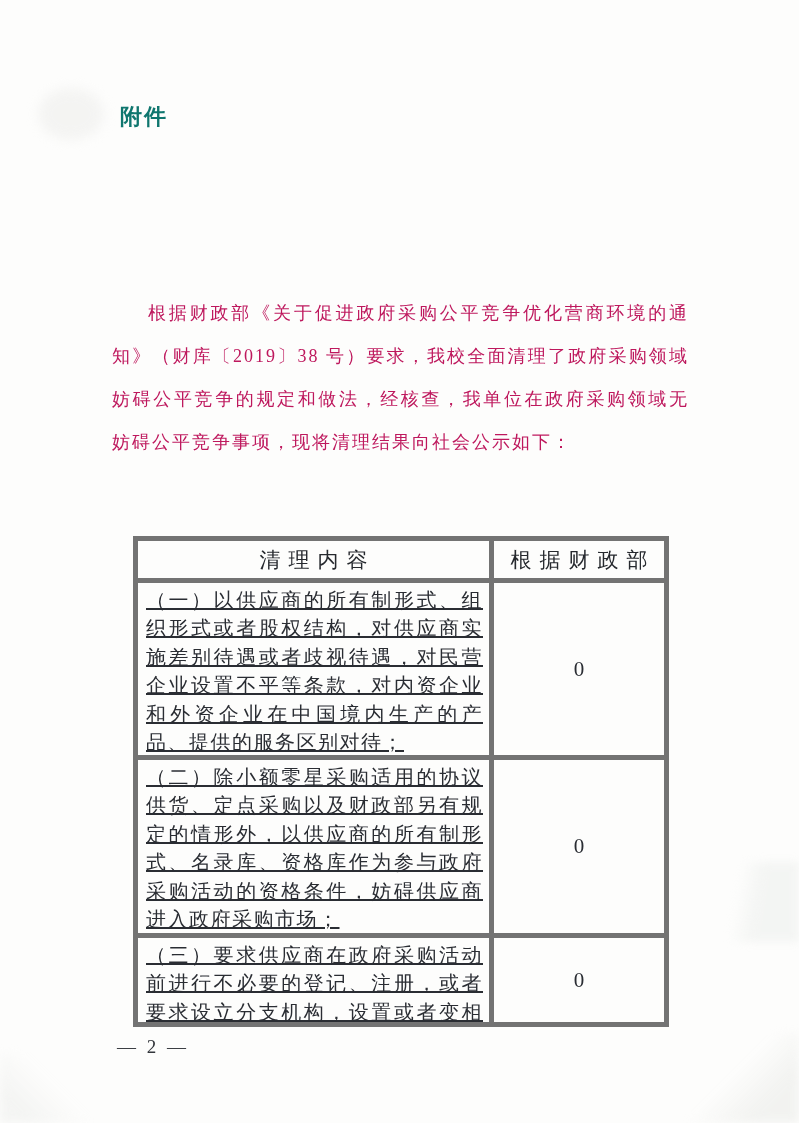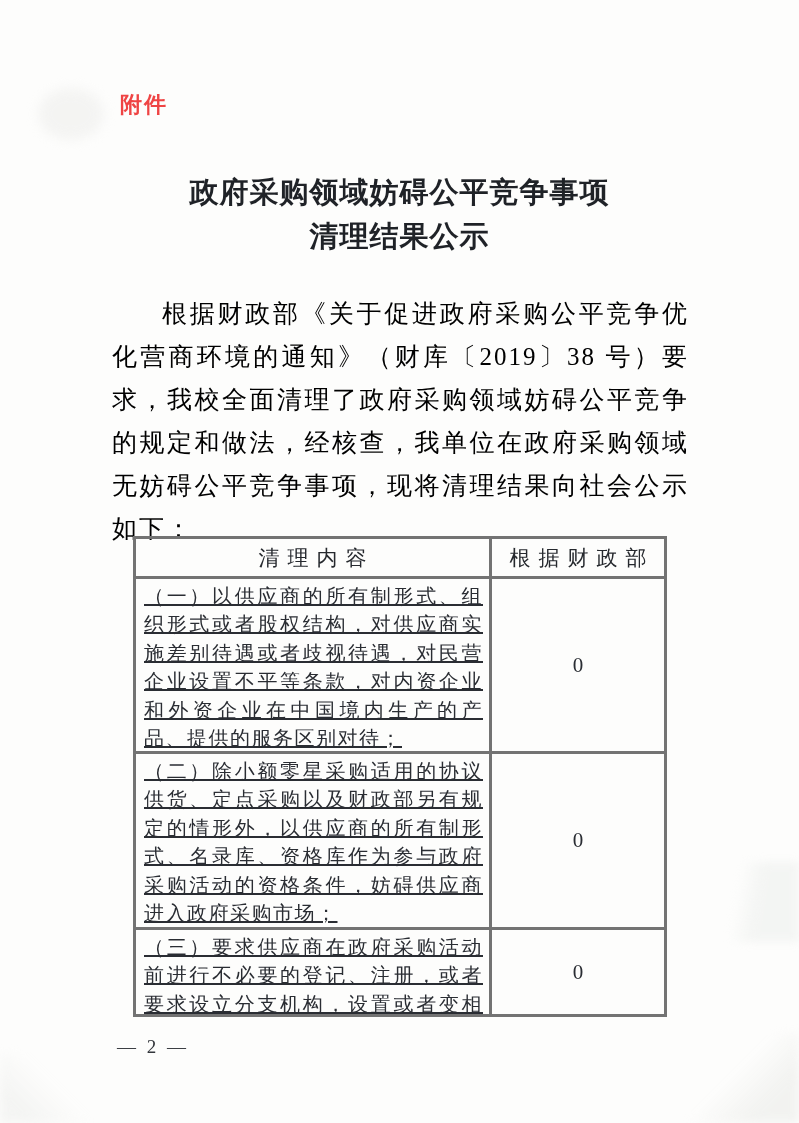--- a/index.html
+++ b/index.html
@@ -21,44 +21,44 @@
             background: linear-gradient(100deg, transparent 40%, #eef0ee 60%);
             filter: blur(4px); opacity: .6; }
   .art-br { right: 0; bottom: 0; width: 120px; height: 90px;
             background: linear-gradient(135deg, transparent 45%, #ebece9 75%);
             filter: blur(5px); opacity: .6; }
   .art-bl { left: 0; bottom: 0; width: 100px; height: 70px;
             background: linear-gradient(225deg, transparent 45%, #edeeec 80%);
             filter: blur(5px); opacity: .55; }
 
   .attachment-label {
-    position: absolute; left: 120px; top: 90px;
+    position: absolute; left: 120px; top: 102px;
     font-family: "Liberation Sans", "DejaVu Sans", sans-serif;
-    font-weight: 700; font-size: 22px; color: #ef4444; letter-spacing: 2px;
+    font-weight: 700; font-size: 22px; color: #0f766e; letter-spacing: 2px;
   }
 
   .doc-title {
     position: absolute; left: 0; top: 170px; width: 799px;
     text-align: center; font-weight: 700; font-size: 29px;
     line-height: 44px; color: #1f2227; letter-spacing: 1px;
   }
 
   .body-par {
     position: absolute; left: 112px; top: 292px; width: 577px;
     margin: 0;
-    font-size: 25px; line-height: 43px; letter-spacing: 2px;
-    text-align: justify; text-indent: 2em; color: #000000;
+    font-size: 18px; line-height: 43px; letter-spacing: 2px;
+    text-align: justify; text-indent: 2em; color: #be185d;
   }
 
   .doc-table {
     position: absolute; left: 133px; top: 536px; width: 531px;
     border-collapse: collapse; table-layout: fixed;
     font-size: 20px; color: #2a2d33;
   }
-  .doc-table th, .doc-table td { border: 3px solid #737373; padding: 0; }
+  .doc-table th, .doc-table td { border: 5px solid #737373; padding: 0; }
   .col-content { width: 356px; }
   .col-result  { width: 175px; }
   .doc-table th {
     height: 37px; font-weight: 400; font-size: 21px;
     text-align: center; letter-spacing: 8px; text-indent: 8px; color: #26292e;
   }
   .cell-content { vertical-align: top; }
   .cell-content .cellwrap {
     padding: 3px 6px 0 8px;
     line-height: 28.4px; letter-spacing: 1.5px; text-align: justify;
@@ -83,24 +83,20 @@
 
 <div class="page">
 
   <div class="artifact art-tl"></div>
   <div class="artifact art-r"></div>
   <div class="artifact art-br"></div>
   <div class="artifact art-bl"></div>
 
   <div class="attachment-label">附件</div>
 
-  <div class="doc-title">
-    <div>政府采购领域妨碍公平竞争事项</div>
-    <div>清理结果公示</div>
-  </div>
 
   <p class="body-par">根据财政部《关于促进政府采购公平竞争优化营商环境的通知》（财库〔2019〕38 号）要求，我校全面清理了政府采购领域妨碍公平竞争的规定和做法，经核查，我单位在政府采购领域无妨碍公平竞争事项，现将清理结果向社会公示如下：</p>
 
   <table class="doc-table">
     <colgroup>
       <col class="col-content">
       <col class="col-result">
     </colgroup>
     <thead>
       <tr>

